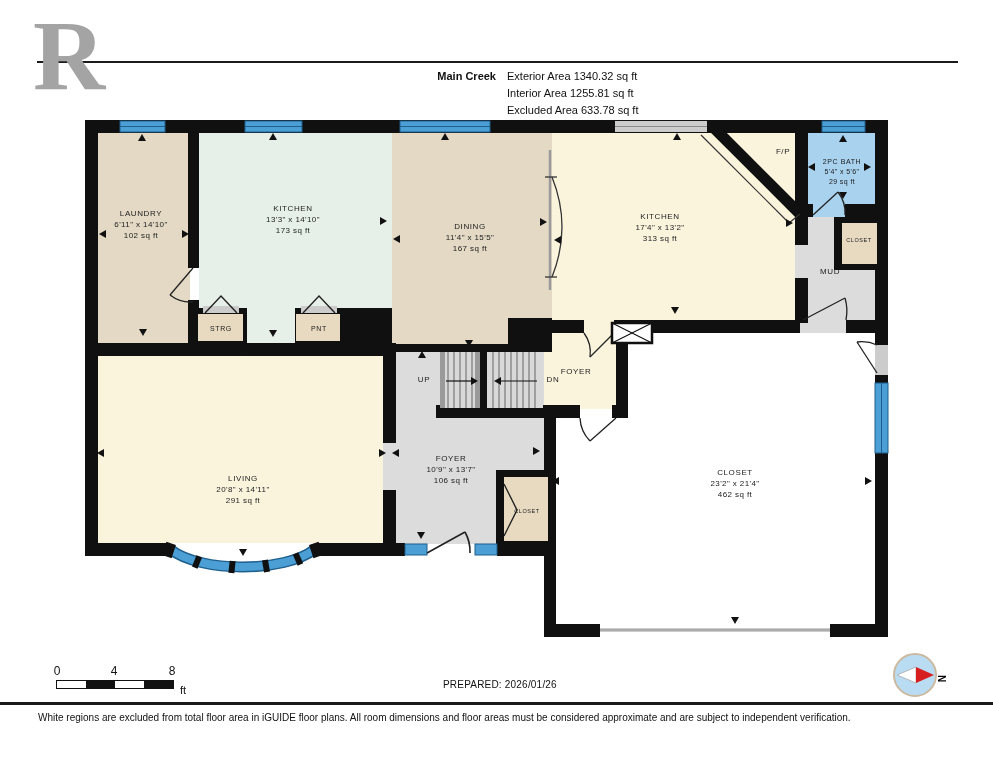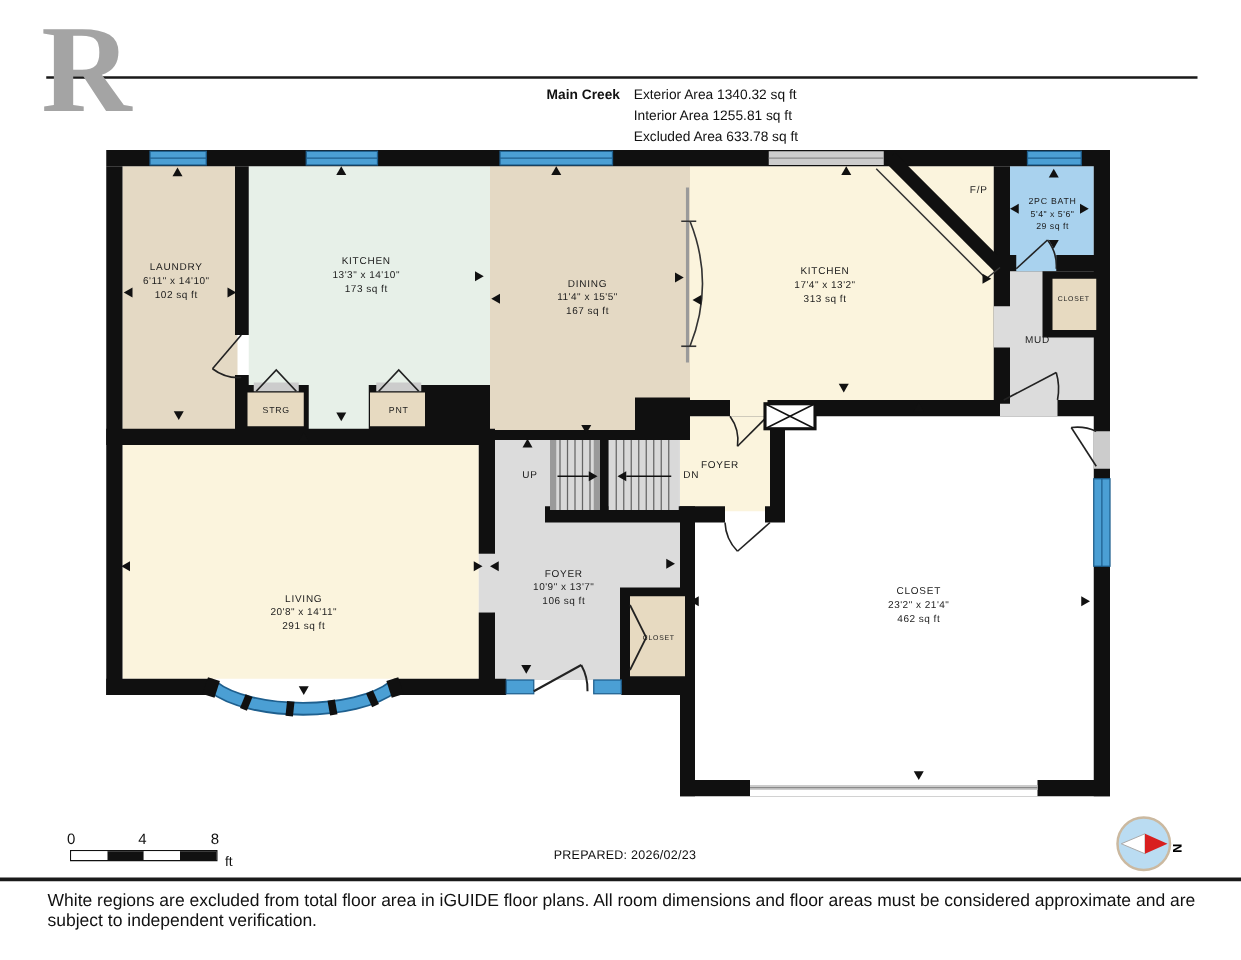--- a/index.html
+++ b/index.html
@@ -42,21 +42,21 @@
   #scalebar{position:absolute;left:50px;top:664px;width:160px;font-size:12px;}
   #scalebar .ticks{position:relative;height:15px;}
   #scalebar .ticks span{position:absolute;transform:translateX(-50%);}
   #sb-box{position:relative;margin-left:6px;margin-top:1px;width:116px;height:7px;
         border:1px solid #111;display:flex;}
   #sb-box span{height:100%;}
   #sb-ft{position:absolute;left:130px;top:20px;font-size:11px;}
   #prepared{position:absolute;left:443px;top:679px;font-size:10px;letter-spacing:0.2px;}
   #compass{position:absolute;left:886px;top:647px;}
   #footer-rule{position:absolute;left:0;top:702px;width:993px;height:3px;background:#1a1a1a;}
-  #disclaimer{position:absolute;left:38px;top:712px;width:930px;font-size:14px;color:#111;}
+  #disclaimer{position:absolute;left:38px;top:712px;width:930px;font-size:10px;color:#111;}
 </style>
 </head>
 <body>
 
 <div id="page">
 
   <div id="header-rule"></div>
   <div id="logo">
     <div class="big-r">R</div>
   </div>
@@ -361,21 +361,21 @@
     </div>
     <div id="sb-box">
       <span style="width:29px;background:#fff"></span>
       <span style="width:29px;background:#111"></span>
       <span style="width:29px;background:#fff"></span>
       <span style="width:29px;background:#111"></span>
     </div>
     <div id="sb-ft">ft</div>
   </div>
 
-  <div id="prepared">PREPARED: 2026/02/23</div>
+  <div id="prepared">PREPARED: 2026/01/26</div>
 
   <svg id="compass" width="64" height="58" xmlns="http://www.w3.org/2000/svg">
     <circle cx="29" cy="28" r="21" fill="#badcf2" stroke="#cbb9a0" stroke-width="2"></circle>
     <polygon points="11,28 30,20 30,36" fill="#ffffff" stroke="#aaa" stroke-width="0.8"></polygon>
     <polygon points="30,20 48,28 30,36" fill="#d81f1f"></polygon>
     <text x="55" y="31" font-size="10" font-weight="bold" font-family="Liberation Sans, sans-serif" transform="rotate(90 55 28)" id="compass-n">N</text>
   </svg>
 
   <div id="footer-rule"></div>
   <div id="disclaimer">White regions are excluded from total floor area in iGUIDE floor plans. All room dimensions and floor areas must be considered approximate and are subject to independent verification.</div>

